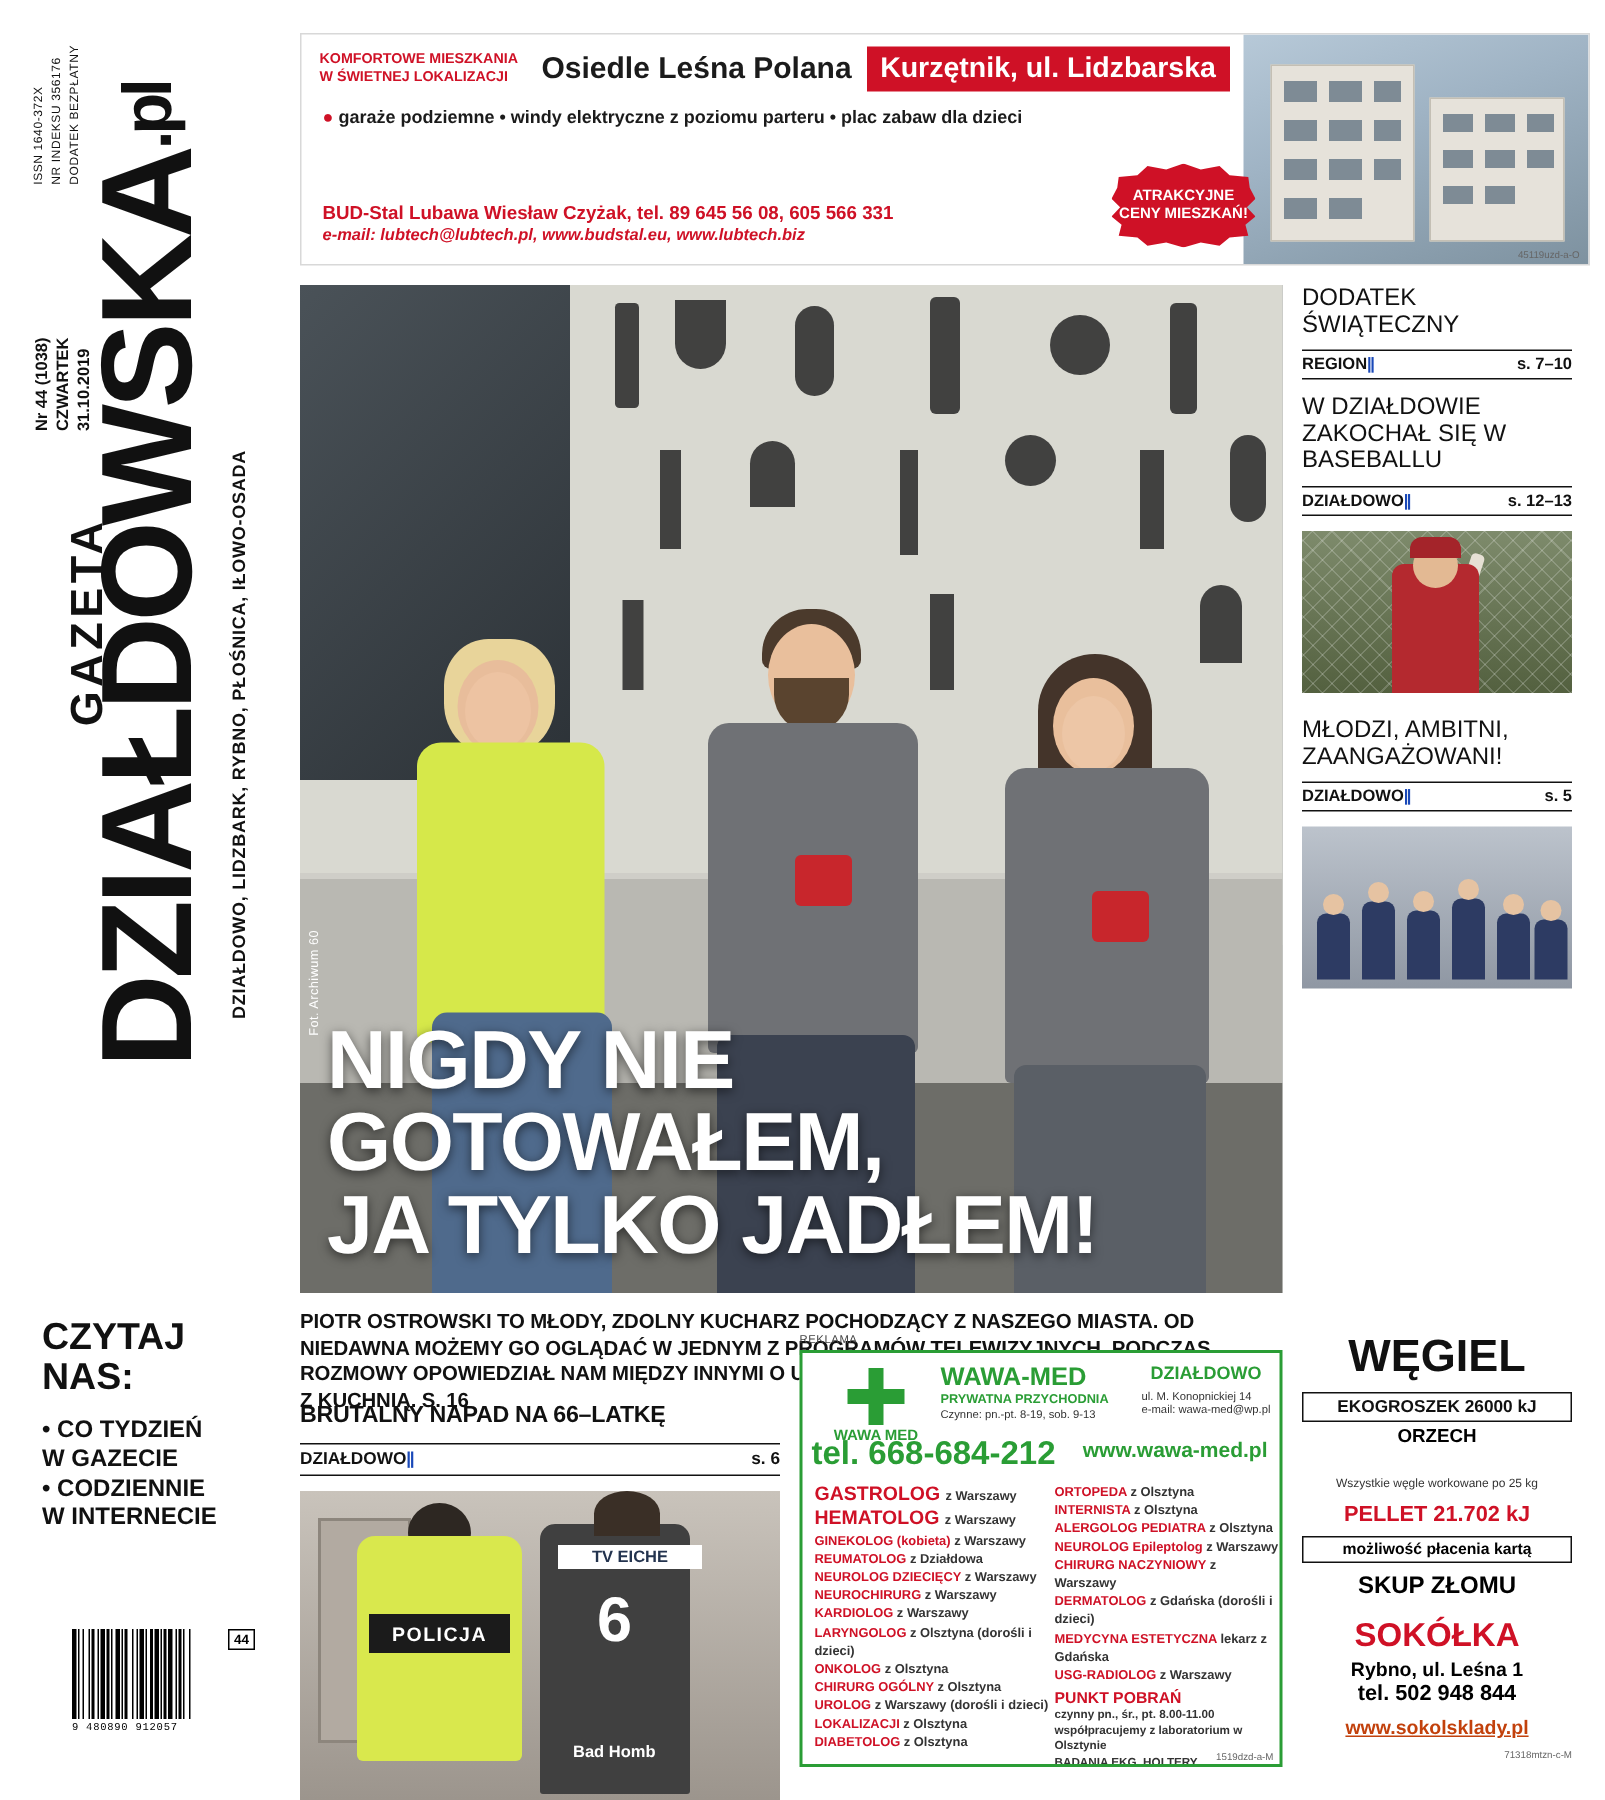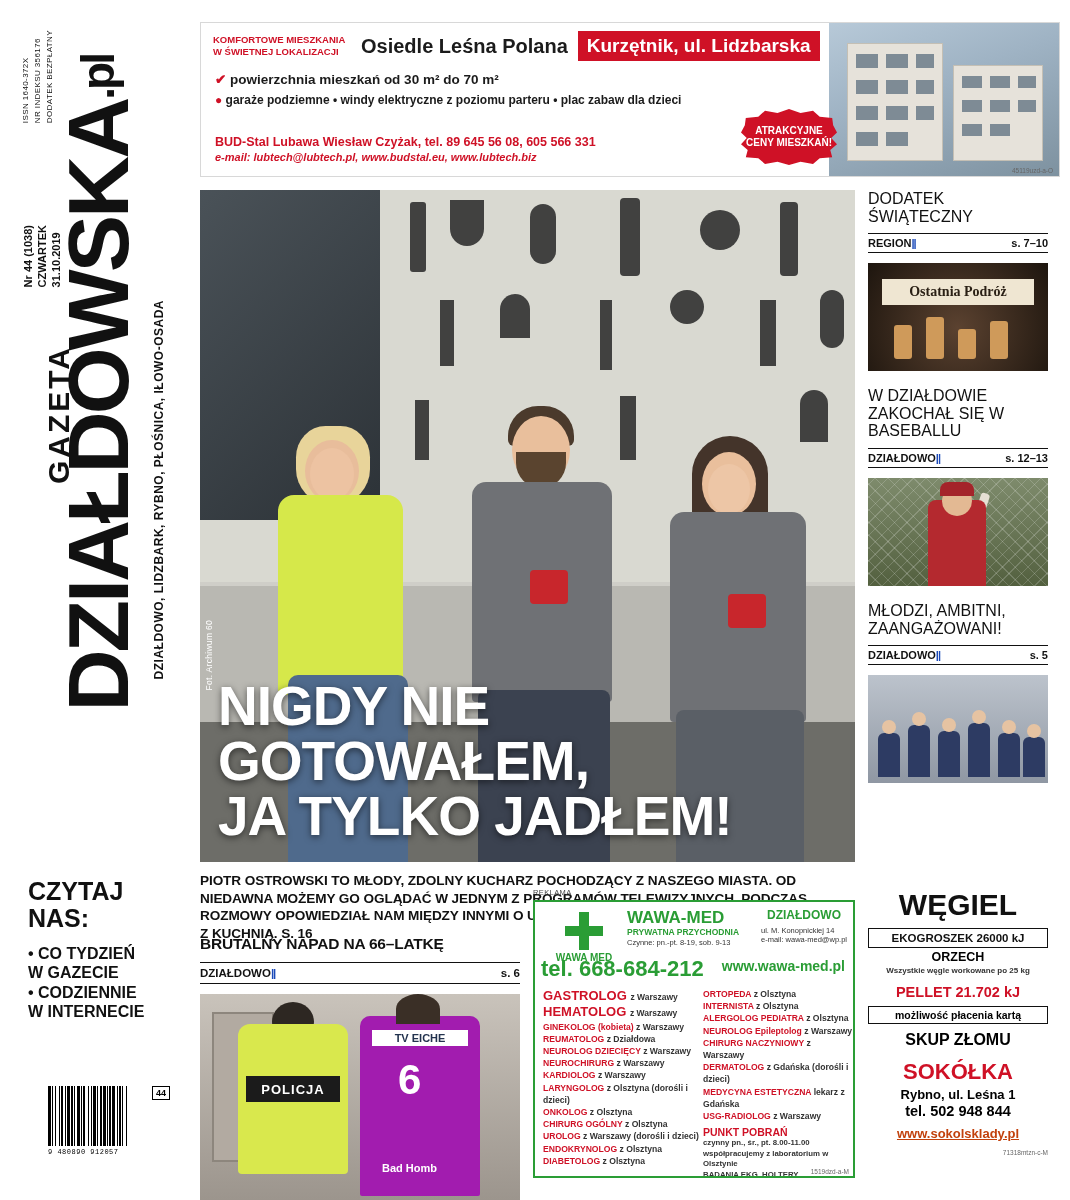--- a/index.html
+++ b/index.html
@@ -281,21 +281,21 @@
   }
   #police-photo .wallA { position: absolute; inset: 0; background: linear-gradient(180deg,#c9c3bb,#9b948c); }
   #police-photo .door { position: absolute; left: 12px; top: 18px; width: 62px; height: 150px; background: #b2aaa1; border: 2px solid #8d867d;}
   #police-photo .vest { position: absolute; left: 38px; top: 30px; width: 110px; height: 150px; background: #d9e84d; border-radius: 12px 12px 4px 4px;}
   #police-photo .vest .label {
     position: absolute; left: 8px; top: 52px; width: 94px; height: 26px;
     background: #1b1b1b; color: #fff; font-size: 13px; font-weight: bold;
     display: flex; align-items: center; justify-content: center; letter-spacing: 1px;
   }
   #police-photo .head1 { position: absolute; left: 72px; top: 8px; width: 42px; height: 40px; background: #2d2722; border-radius: 50%;}
-  #police-photo .suspect { position: absolute; left: 160px; top: 22px; width: 120px; height: 180px; background: #a21caf; border-radius: 10px 10px 2px 2px;}
+  #police-photo .suspect { position: absolute; left: 160px; top: 22px; width: 100px; height: 180px; background: #404040; border-radius: 10px 10px 2px 2px;}
   #police-photo .suspect .tv {
     position: absolute; left: 12px; top: 14px; width: 96px; height: 16px;
     background: #fff; color: #23334e; font-size: 11px; font-weight: bold;
     display: flex; align-items: center; justify-content: center;
   }
   #police-photo .suspect .num {
     position: absolute; left: 38px; top: 40px;
     font-size: 42px; font-weight: bold; color: #fff;
   }
   #police-photo .suspect .spon {
@@ -398,21 +398,21 @@
     position: absolute; left: 868px; top: 888px;
     width: 180px; height: 290px;
     text-align: center;
   }
   #wegiel h2 { font-size: 30px; font-weight: bold; color: #111; letter-spacing: 0px; }
   #wegiel .box {
     border: 1px solid #111; padding: 3px 2px; margin-top: 6px;
     font-size: 11.5px; font-weight: bold; color: #111;
   }
   #wegiel .orzech { font-size: 12.5px; font-weight: bold; margin-top: 2px;}
-  #wegiel .small { font-size: 8px; color: #333; margin-top: 2px; font-weight: bold;}
+  #wegiel .small { font-size: 8px; color: #333; margin-top: 20px;}
   #wegiel .pellet { font-size: 14.5px; font-weight: bold; color: #cf1126; margin-top: 9px;}
   #wegiel .card { border: 1px solid #111; font-size: 10.5px; font-weight: bold; padding: 2px; margin-top: 6px;}
   #wegiel .skup { font-size: 16px; font-weight: bold; margin-top: 7px;}
   #wegiel .sok { font-size: 22px; font-weight: bold; color: #cf1126; margin-top: 10px;}
   #wegiel .addr { font-size: 13px; font-weight: bold; margin-top: 2px;}
   #wegiel .tel { font-size: 14.5px; font-weight: bold; margin-top: 1px;}
   #wegiel .www { font-size: 13px; font-weight: bold; color: #c2410c; margin-top: 7px; text-decoration: underline;}
   #wegiel .code { font-size: 6.5px; color: #666; margin-top: 8px; text-align: right;}
 </style>
 </head>
@@ -533,21 +533,20 @@
     </div>
   </div>
 
   <div class="headrow">
     <div class="ad-kicker">KOMFORTOWE MIESZKANIA W ŚWIETNEJ LOKALIZACJI</div>
     <div class="ad-estate">Osiedle Leśna Polana</div>
     <div class="ad-street">Kurzętnik, ul. Lidzbarska</div>
   </div>
 
   <div class="bullets">
-    <div class="b1"><span class="chk">✔</span> <span>powierzchnia mieszkań od 30 m² do 70 m²</span></div>
     <div class="b2"><span class="dot">●</span> <span>garaże podziemne   • windy elektryczne z poziomu parteru   • plac zabaw dla dzieci</span></div>
   </div>
 
   <div class="contact">
     <div class="c1">BUD-Stal Lubawa Wiesław Czyżak,   tel. 89 645 56 08, 605 566 331</div>
     <div class="c2">e-mail: lubtech@lubtech.pl, www.budstal.eu, www.lubtech.biz</div>
   </div>
 
   <div class="seal">ATRAKCYJNE CENY MIESZKAŃ!</div>
   <div class="code">45119uzd-a-O</div>
@@ -652,21 +651,21 @@
       <div class="big"><span>HEMATOLOG </span><span class="sm">z Warszawy</span></div>
       <div class="row"><span>GINEKOLOG (kobieta) </span><span class="sm">z Warszawy</span></div>
       <div class="row"><span>REUMATOLOG </span><span class="sm">z Działdowa</span></div>
       <div class="row"><span>NEUROLOG DZIECIĘCY </span><span class="sm">z Warszawy</span></div>
       <div class="row"><span>NEUROCHIRURG </span><span class="sm">z Warszawy</span></div>
       <div class="row"><span>KARDIOLOG </span><span class="sm">z Warszawy</span></div>
       <div class="row"><span>LARYNGOLOG </span><span class="sm">z Olsztyna (dorośli i dzieci)</span></div>
       <div class="row"><span>ONKOLOG </span><span class="sm">z Olsztyna</span></div>
       <div class="row"><span>CHIRURG OGÓLNY </span><span class="sm">z Olsztyna</span></div>
       <div class="row"><span>UROLOG </span><span class="sm">z Warszawy (dorośli i dzieci)</span></div>
-      <div class="row"><span>ENDOKRYNOLOG </span><span class="sm">z Olsztyna</span></div>
+      <div class="row"><span>LOKALIZACJI </span><span class="sm">z Olsztyna</span></div>
       <div class="row"><span>DIABETOLOG </span><span class="sm">z Olsztyna</span></div>
     </div>
   <div class="colR" id="wawa-right-col">
       <div class="row"><span>ORTOPEDA </span><span class="sm">z Olsztyna</span></div>
       <div class="row"><span>INTERNISTA </span><span class="sm">z Olsztyna</span></div>
       <div class="row"><span>ALERGOLOG PEDIATRA </span><span class="sm">z Olsztyna</span></div>
       <div class="row"><span>NEUROLOG Epileptolog </span><span class="sm">z Warszawy</span></div>
       <div class="row"><span>CHIRURG NACZYNIOWY </span><span class="sm">z Warszawy</span></div>
       <div class="row"><span>DERMATOLOG </span><span class="sm">z Gdańska (dorośli i dzieci)</span></div>
       <div class="row"><span>MEDYCYNA ESTETYCZNA </span><span class="sm">lekarz z Gdańska</span></div>
@@ -682,27 +681,20 @@
 
 <div id="rail">
 
   <div>
     <div class="rail-title">DODATEK ŚWIĄTECZNY</div>
     <div class="rail-meta">
       <span>REGION</span>
       <span class="bars">||</span>
       <span style="flex:1"></span>
       <span>s. 7–10</span>
-    </div>
-    <div class="rail-thumb" id="th1">
-      <div class="c" style="left:26px;"></div>
-      <div class="c" style="left:58px;height:42px;"></div>
-      <div class="c" style="left:90px;height:30px;"></div>
-      <div class="c" style="left:122px;height:38px;"></div>
-      <div class="banner">Ostatnia Podróż</div>
     </div>
   </div>
 
   <div>
     <div class="rail-title">W DZIAŁDOWIE ZAKOCHAŁ SIĘ W BASEBALLU</div>
     <div class="rail-meta">
       <span>DZIAŁDOWO</span>
       <span class="bars">||</span>
       <span style="flex:1"></span>
       <span>s. 12–13</span>

